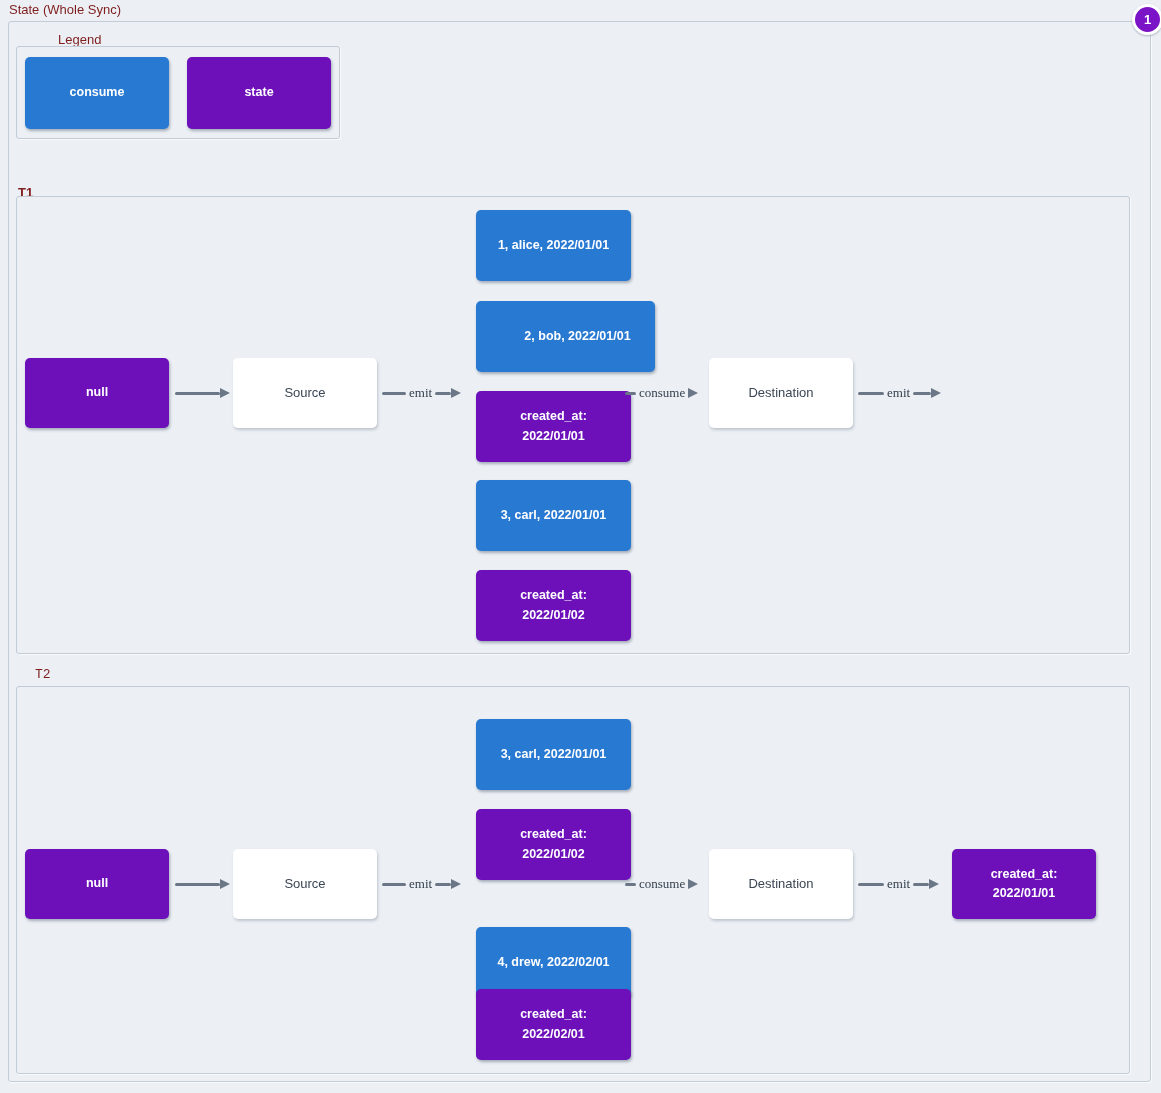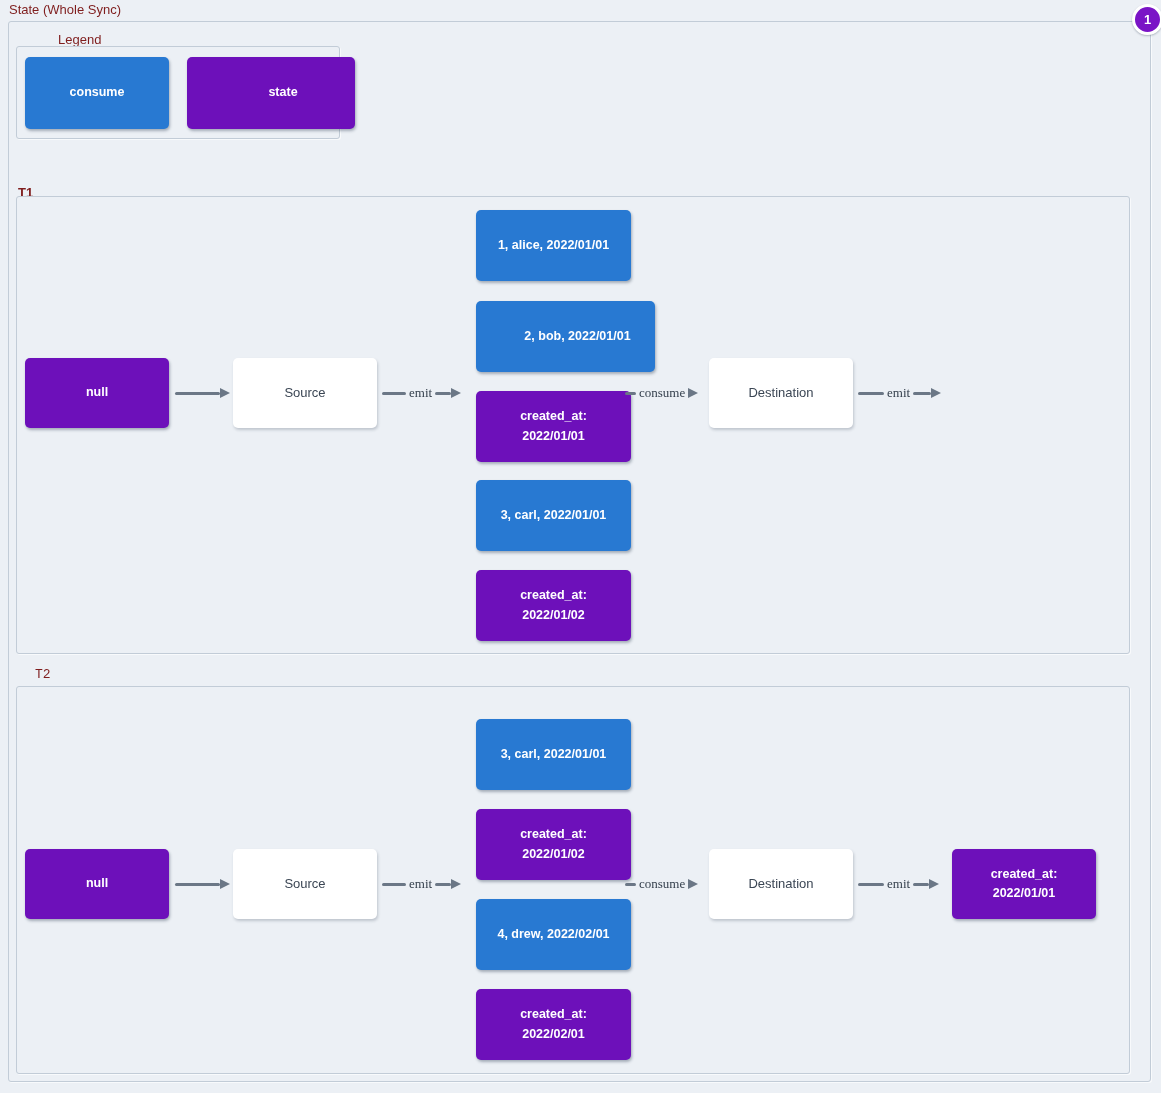--- a/index.html
+++ b/index.html
@@ -75,21 +75,21 @@
 <div id="stage">
 
   <div class="panel-label" style="left:9px;top:2px;">State (Whole Sync)</div>
   <div class="panel" style="left:8px;top:21px;width:1141px;height:1059px;"></div>
 
   <div class="badge">1</div>
 
   <div class="panel-label" style="left:14px;top:32px;margin-left:44px;">Legend</div>
   <div class="panel" style="left:16px;top:46px;width:322px;height:91px;"></div>
   <div class="node record" style="left:25px;top:57px;height:72px;">consume</div>
-  <div class="node state" style="left:187px;top:57px;height:72px;padding-left:24px;">state</div>
+  <div class="node state" style="left:187px;top:57px;height:72px;">state</div>
 
   <div class="panel-label" style="left:18px;top:185px;font-weight:bold;">T1</div>
   <div class="panel" style="left:16px;top:196px;width:1112px;height:456px;"></div>
 
   <div class="node state" style="left:25px;top:358px;height:70px;">null</div>
 
   <div class="arrow" style="left:175px;top:384px;">
     <div class="seg" style="width:45px;"></div>
     <div class="ahead"></div>
   </div>
@@ -141,21 +141,21 @@
   <div class="arrow" style="left:382px;top:875px;">
     <div class="seg" style="width:24px;"></div>
     <div class="alabel">emit</div>
     <div class="seg" style="width:16px;"></div>
     <div class="ahead"></div>
   </div>
 
   <div class="node record msg" style="left:476px;top:719px;">3, carl, 2022/01/01</div>
   <div class="node state msg" style="left:476px;top:809px;">created_at:
 2022/01/02</div>
-  <div class="node record msg" style="left:476px;top:899px;">4, drew, 2022/02/01</div>
+  <div class="node record msg" style="left:476px;top:927px;">4, drew, 2022/02/01</div>
   <div class="node state msg" style="left:476px;top:989px;">created_at:
 2022/02/01</div>
 
   <div class="arrow" style="left:625px;top:875px;">
     <div class="seg" style="width:11px;"></div>
     <div class="alabel">consume</div>
     <div class="ahead"></div>
   </div>
 
   <div class="node plain" style="left:709px;top:849px;height:70px;font-weight:normal;font-size:13px;">Destination</div>

